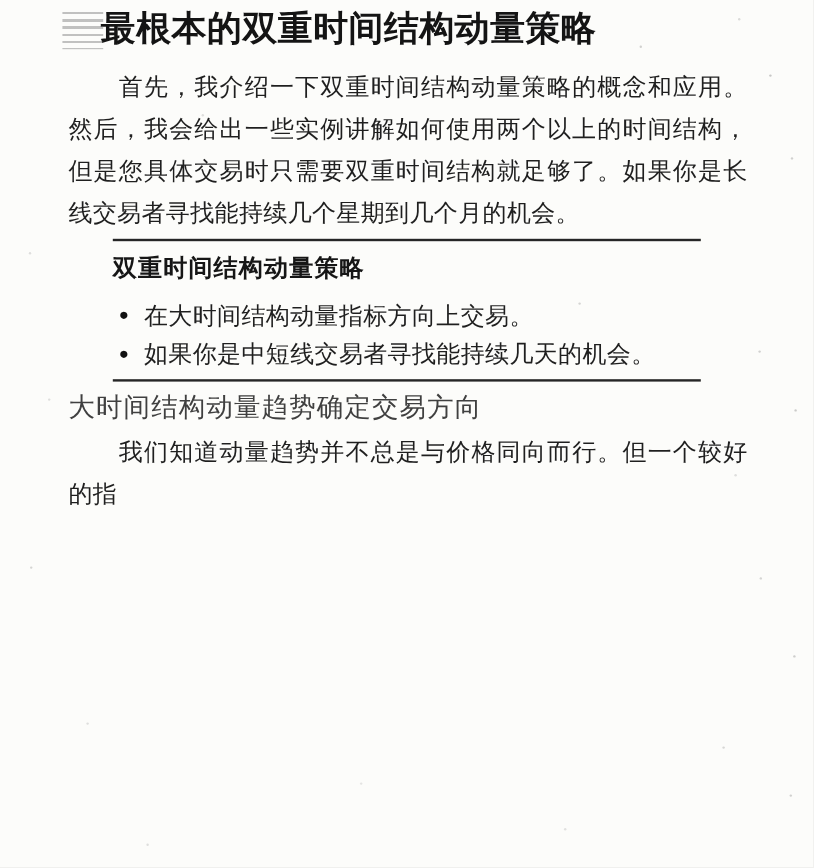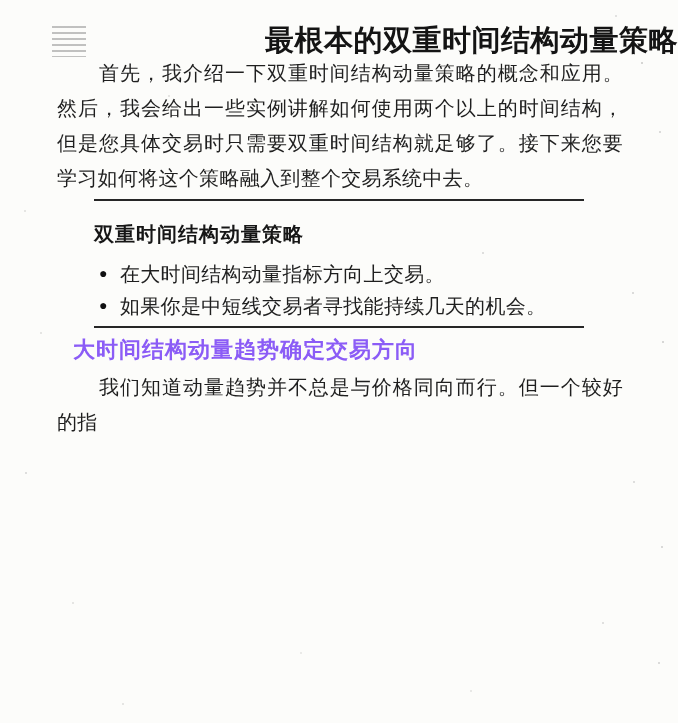--- a/index.html
+++ b/index.html
@@ -32,21 +32,21 @@
       25px 472px 0 0 rgba(110,110,110,.28),
       633px 481px 0 0 rgba(110,110,110,.28),
       661px 546px 0 0 rgba(100,100,100,.30),
       72px 602px 0 0 rgba(120,120,120,.22),
       602px 622px 0 0 rgba(110,110,110,.26),
       658px 662px 0 0 rgba(110,110,110,.30),
       122px 703px 0 0 rgba(120,120,120,.22),
       470px 690px 0 0 rgba(120,120,120,.20),
       300px 652px 0 0 rgba(120,120,120,.18);
   }
-  .title-row { position: absolute; top: 22px; left: 0; width: 100%; text-align: right; }
+  .title-row { position: absolute; top: 6px; left: 0; width: 100%; }
   .smudge {
     position: absolute; left: 52px; top: 4px; width: 34px; height: 31px;
     background: repeating-linear-gradient(
       to bottom,
       rgba(95,95,95,.50) 0 2px,
       rgba(0,0,0,0) 2px 6px
     );
     filter: blur(.4px);
     opacity: .75;
   }
@@ -66,21 +66,21 @@
     line-height: 35px;
     text-align: justify;
     letter-spacing: 0.3px;
   }
   p.para { margin: 0; text-indent: 42px; }
   .callout {
     margin: 3px 38px 0 37px;
     width: 490px;
     border-top: 2px solid #262626;
     border-bottom: 2px solid #262626;
-    padding: 21px 0 4px 0;
+    padding: 11px 0 4px 0;
     box-sizing: border-box;
   }
   .callout h2 {
     margin: 0;
     font-size: 20px;
     font-weight: 700;
     line-height: 24px;
     letter-spacing: 1px;
     color: #161616;
   }
@@ -88,43 +88,43 @@
   .callout li { display: flex; line-height: 32px; font-size: 20px; }
   .callout .bullet {
     flex: 0 0 auto;
     width: 21px;
     font-size: 14px;
     line-height: 32px;
     color: #111;
   }
   .after-box { margin-top: 22px !important; }
   h2.section-heading {
-    margin: 7px 0 0 16px;
+    margin: 7px 0 0 0;
     font-size: 22px;
-    font-weight: 700;
+    font-weight: 400;
     line-height: 30px;
     letter-spacing: 1px;
     text-indent: 0;
-    color: #8b5cf6;
+    color: #404040;
   }
   p.last { margin-top: 5px; }
 </style>
 </head>
 <body>
 
 <div class="page">
   <div class="speckles"></div>
 
   <div class="title-row">
     <span class="smudge"></span>
     <h1 class="chapter-title">最根本的双重时间结构动量策略</h1>
   </div>
 
   <div class="body-col">
-    <p class="para">首先，我介绍一下双重时间结构动量策略的概念和应用。然后，我会给出一些实例讲解如何使用两个以上的时间结构，但是您具体交易时只需要双重时间结构就足够了。接下来您要学习如何将这个策略融入到整个交易系统中去。</p>
+    <p class="para">首先，我介绍一下双重时间结构动量策略的概念和应用。然后，我会给出一些实例讲解如何使用两个以上的时间结构，但是您具体交易时只需要双重时间结构就足够了。如果你是长线交易者寻找能持续几个星期到几个月的机会。</p>
 
     <section class="callout">
       <h2>双重时间结构动量策略</h2>
       <ul>
         <li>
           <span class="bullet">●</span>
           <span>在大时间结构动量指标方向上交易。</span>
         </li>
         <li>
           <span class="bullet">●</span>

